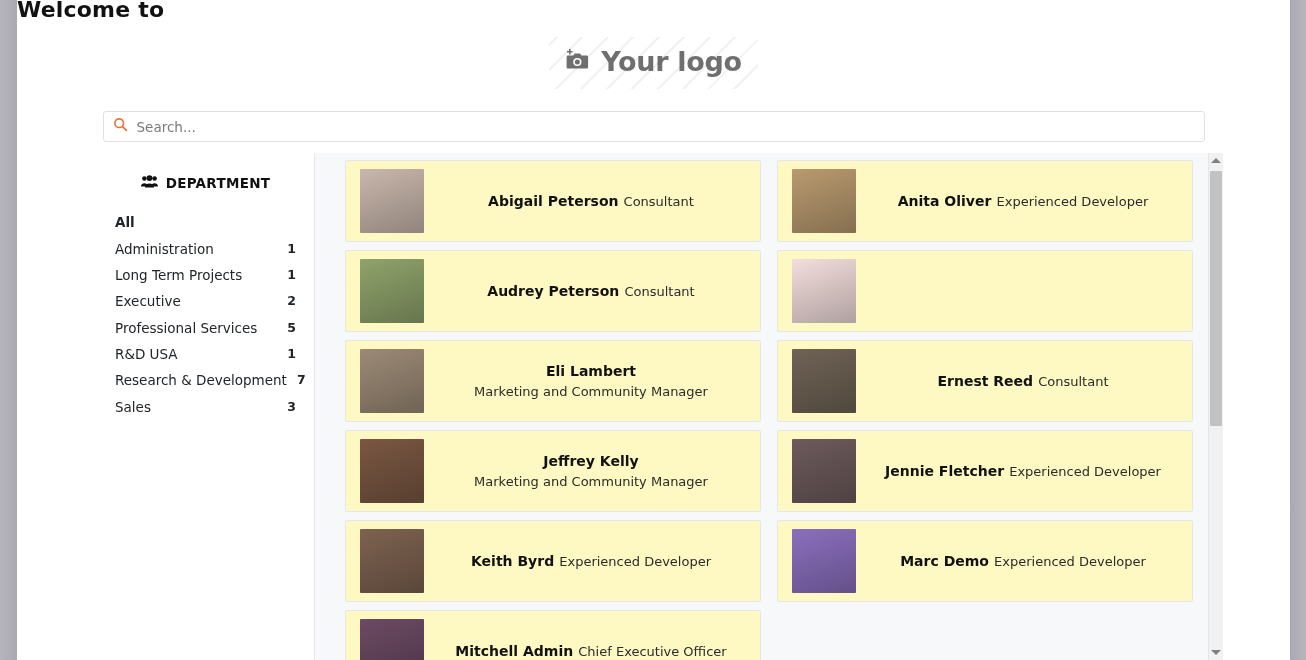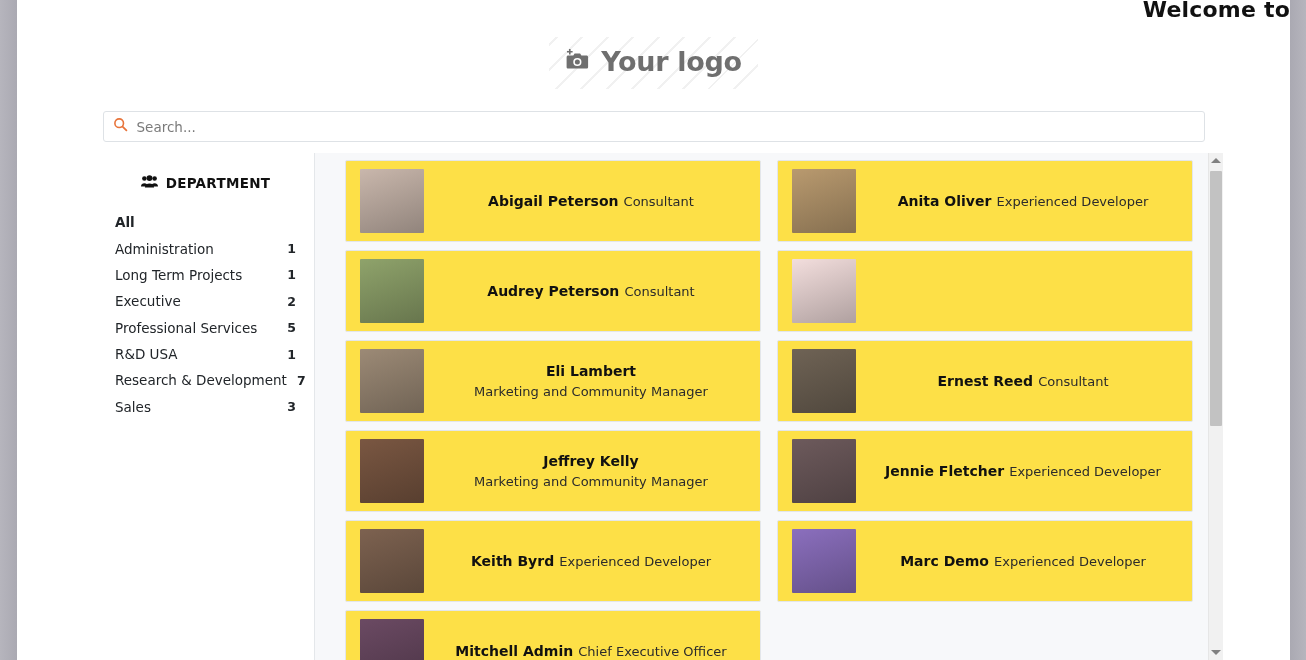--- a/index.html
+++ b/index.html
@@ -26,21 +26,21 @@
   .page {
     position: absolute;
     left: 17px; top: 0;
     width: 1273px; height: 660px;
     background: #ffffff;
     overflow: hidden;
   }
 
   
   .welcome {
-    text-align: right;
+    text-align: left;
     font-size: 22px;
     font-weight: 700;
     color: #111111;
     line-height: 20px;
     padding-top: 0px;
     margin: 0;
     letter-spacing: 0.2px;
   }
   .logo-wrap {
     display: flex;
@@ -127,21 +127,21 @@
     gap: 8px;
     font-size: 13.5px;
     font-weight: 700;
     color: #111111;
     letter-spacing: 0.3px;
     margin-bottom: 18px;
   }
   .dept-list { list-style: none; margin: 0; padding: 0; }
   .dept-item {
     display: flex;
-    align-items: center;
+    align-items: flex-start;
     justify-content: space-between;
     font-size: 13.5px;
     color: #212529;
     padding: 5.2px 0;
     cursor: pointer;
   }
   .dept-item.active .dept-label { font-weight: 700; }
   .dept-label { white-space: nowrap; }
   .dept-count { font-size: 12.5px; font-weight: 700; color: #212529; padding-left: 10px; }
 
@@ -158,21 +158,21 @@
     gap: 0;
     padding: 7px 22px 0 22px;
   }
   .card {
     width: 50%;
     padding: 0 8px 8px 8px;
   }
   .card-inner {
     display: flex;
     align-items: center;
-    background: #fde047;
+    background: #fef9c3;
     border: 1px solid #e3e6ea;
     border-radius: 2px;
     height: 82px;
     padding: 8px 8px;
     cursor: pointer;
   }
   .card-photo {
     flex: 0 0 auto;
     width: 64px; height: 64px;
     margin: 0 6px;

